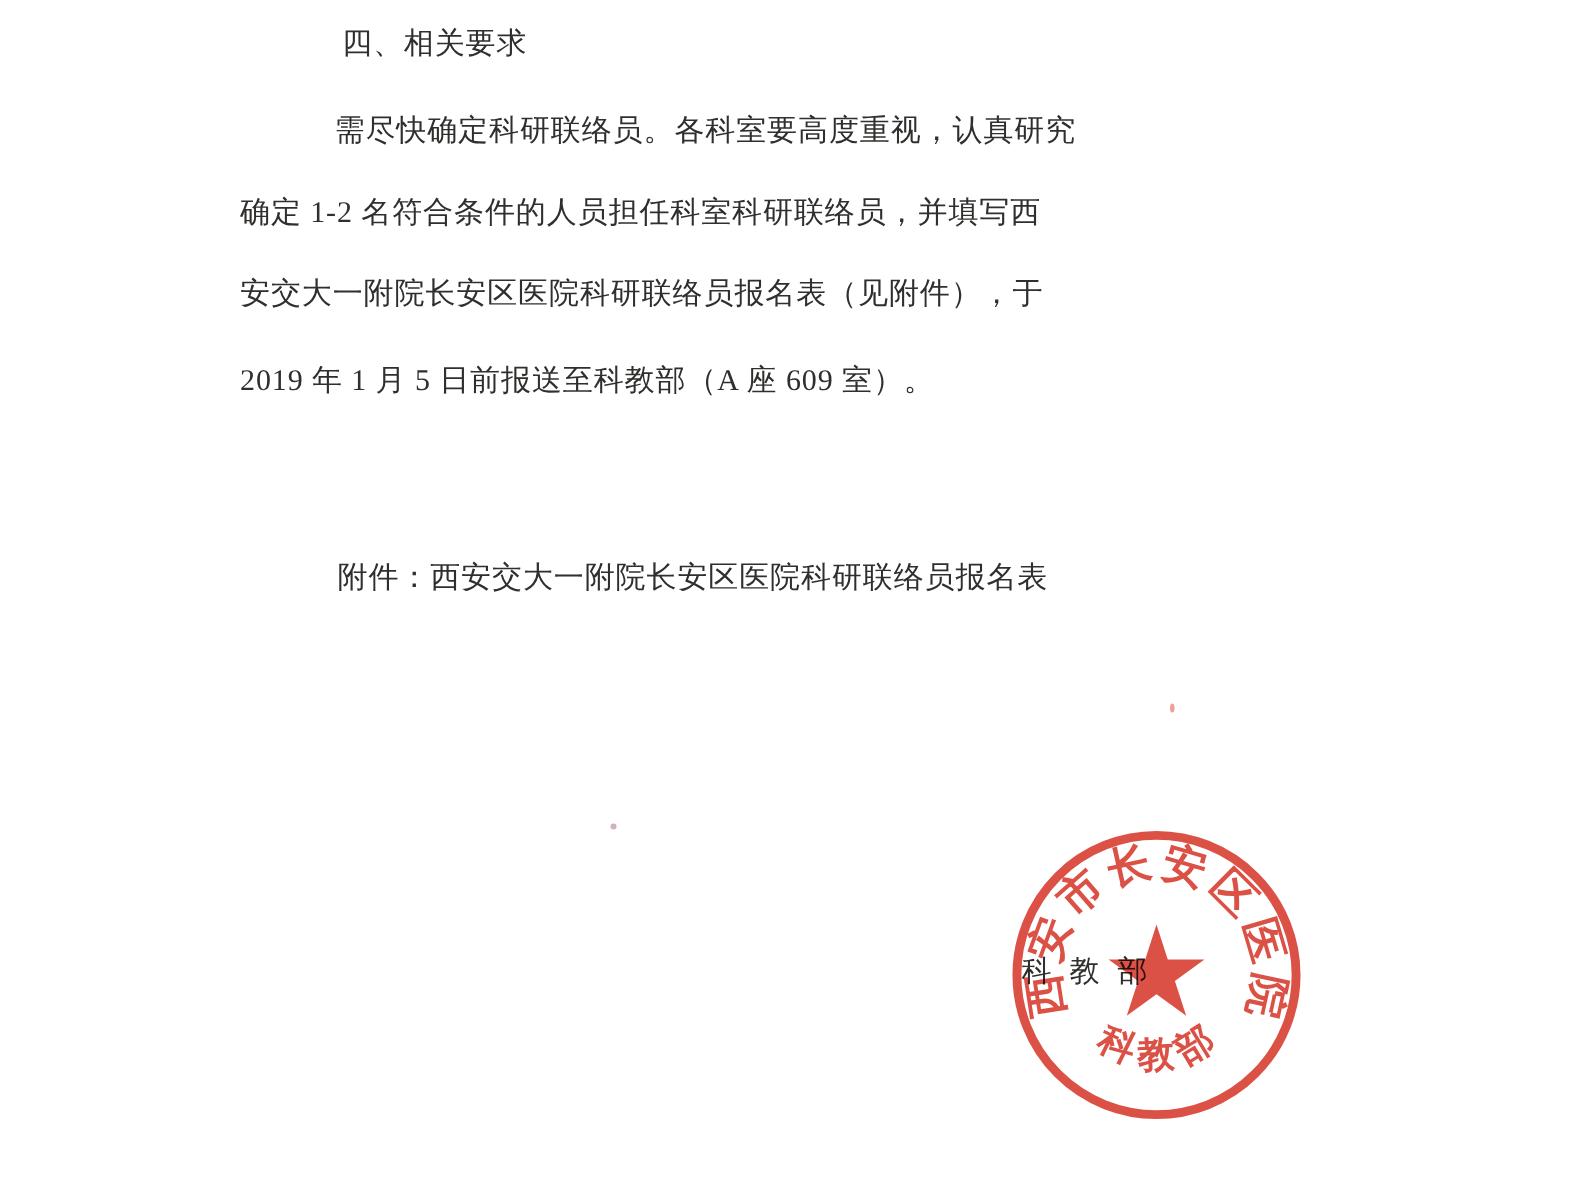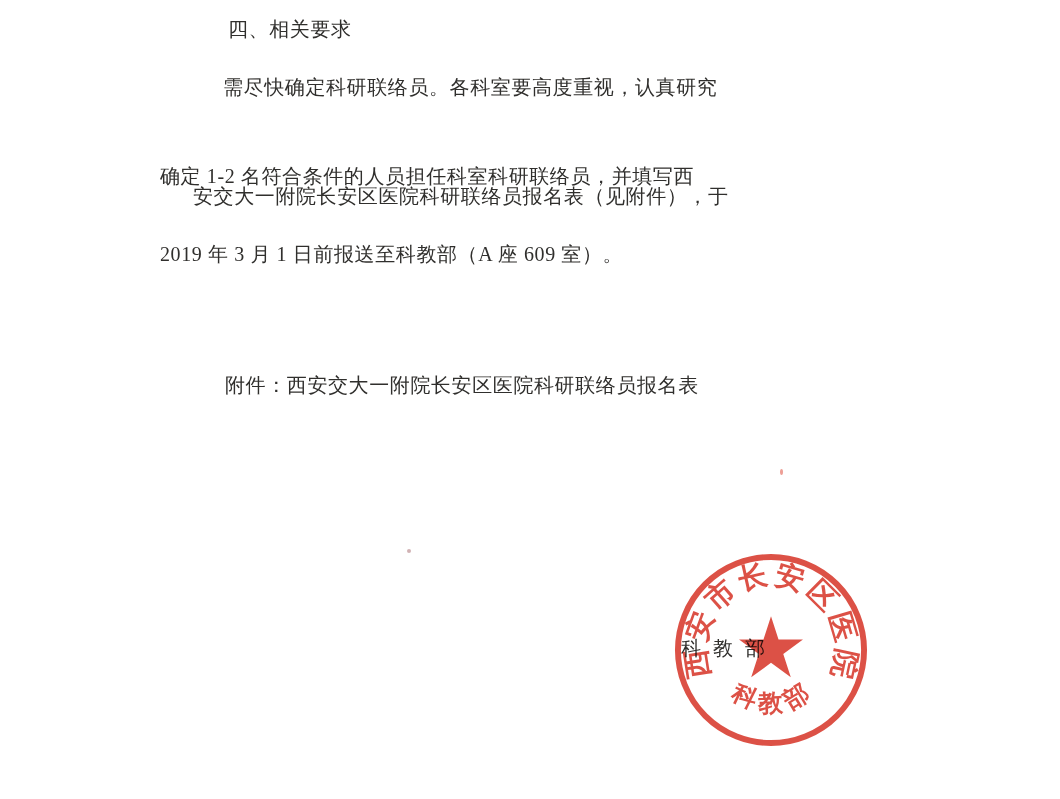--- a/index.html
+++ b/index.html
@@ -15,22 +15,22 @@
     position: absolute;
     white-space: nowrap;
     font-size: 20px;
     line-height: 28px;
     color: #302f2d;
     letter-spacing: 0.6px;
     font-family: "Liberation Serif", serif;
   }
   .heading        { left: 228px; top: 15px;  }
   .line-1         { left: 223px; top: 73px; text-align: center;  }
-  .line-2         { left: 160px; top: 128px; margin-top: 34px; }
-  .line-3         { left: 160px; top: 182px; margin-left: 33px; }
+  .line-2         { left: 160px; top: 128px; }
+  .line-3         { left: 160px; top: 182px; }
   .line-4         { left: 160px; top: 240px; }
   .line-contact   { left: 225px; top: 299px; }
   .line-attach    { left: 225px; top: 371px; }
   .sig-org        { left: 567px; top: 575px; }
   .sig-dept       { left: 681px; top: 634px; letter-spacing: 12px; }
   .sig-date       { left: 627px; top: 690px; }
   .seal {
     position: absolute;
     left: 672px;
     top: 551px;
@@ -53,21 +53,21 @@
 </head>
 <body>
 
 <div class="page">
 
   <div class="txt heading">四、相关要求</div>
 
   <div class="txt line-1">需尽快确定科研联络员。各科室要高度重视，认真研究</div>
   <div class="txt line-2">确定 1-2 名符合条件的人员担任科室科研联络员，并填写西</div>
   <div class="txt line-3">安交大一附院长安区医院科研联络员报名表（见附件），于</div>
-  <div class="txt line-4">2019 年 3 月 1 日前报送至科教部（A 座 609 室）。</div>
+  <div class="txt line-4">2019 年 1 月 5 日前报送至科教部（A 座 609 室）。</div>
 
   <div class="txt line-attach">附件：西安交大一附院长安区医院科研联络员报名表</div>
 
   <div class="txt sig-dept">科教部</div>
 
   <div class="speck speck-1"></div>
   <div class="speck speck-2"></div>
 
   <svg class="seal" viewBox="0 0 200 200" xmlns="http://www.w3.org/2000/svg" xmlns:xlink="http://www.w3.org/1999/xlink">
     <defs>

